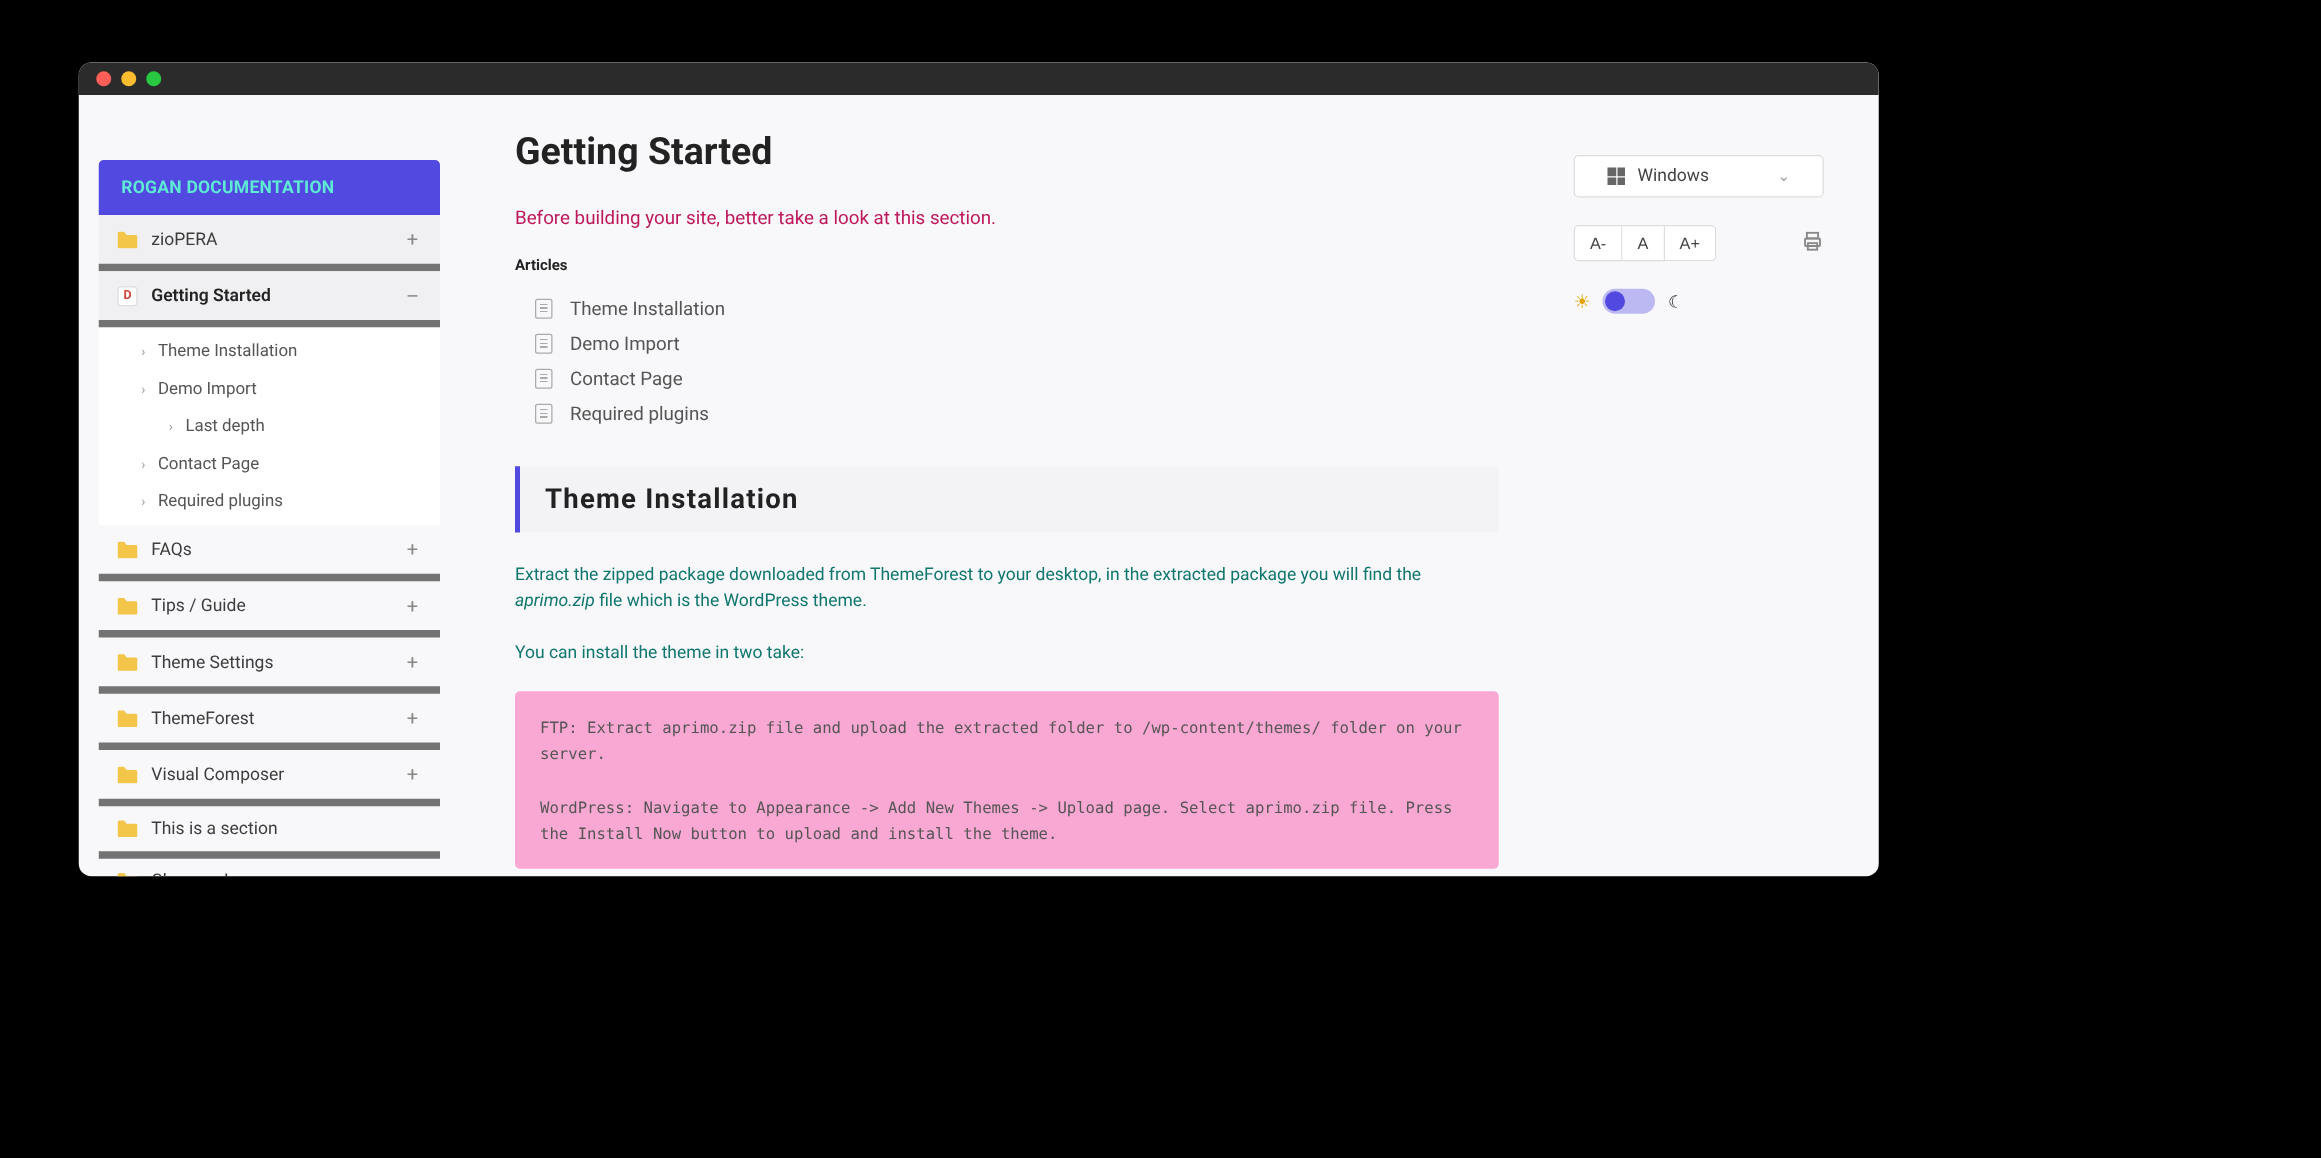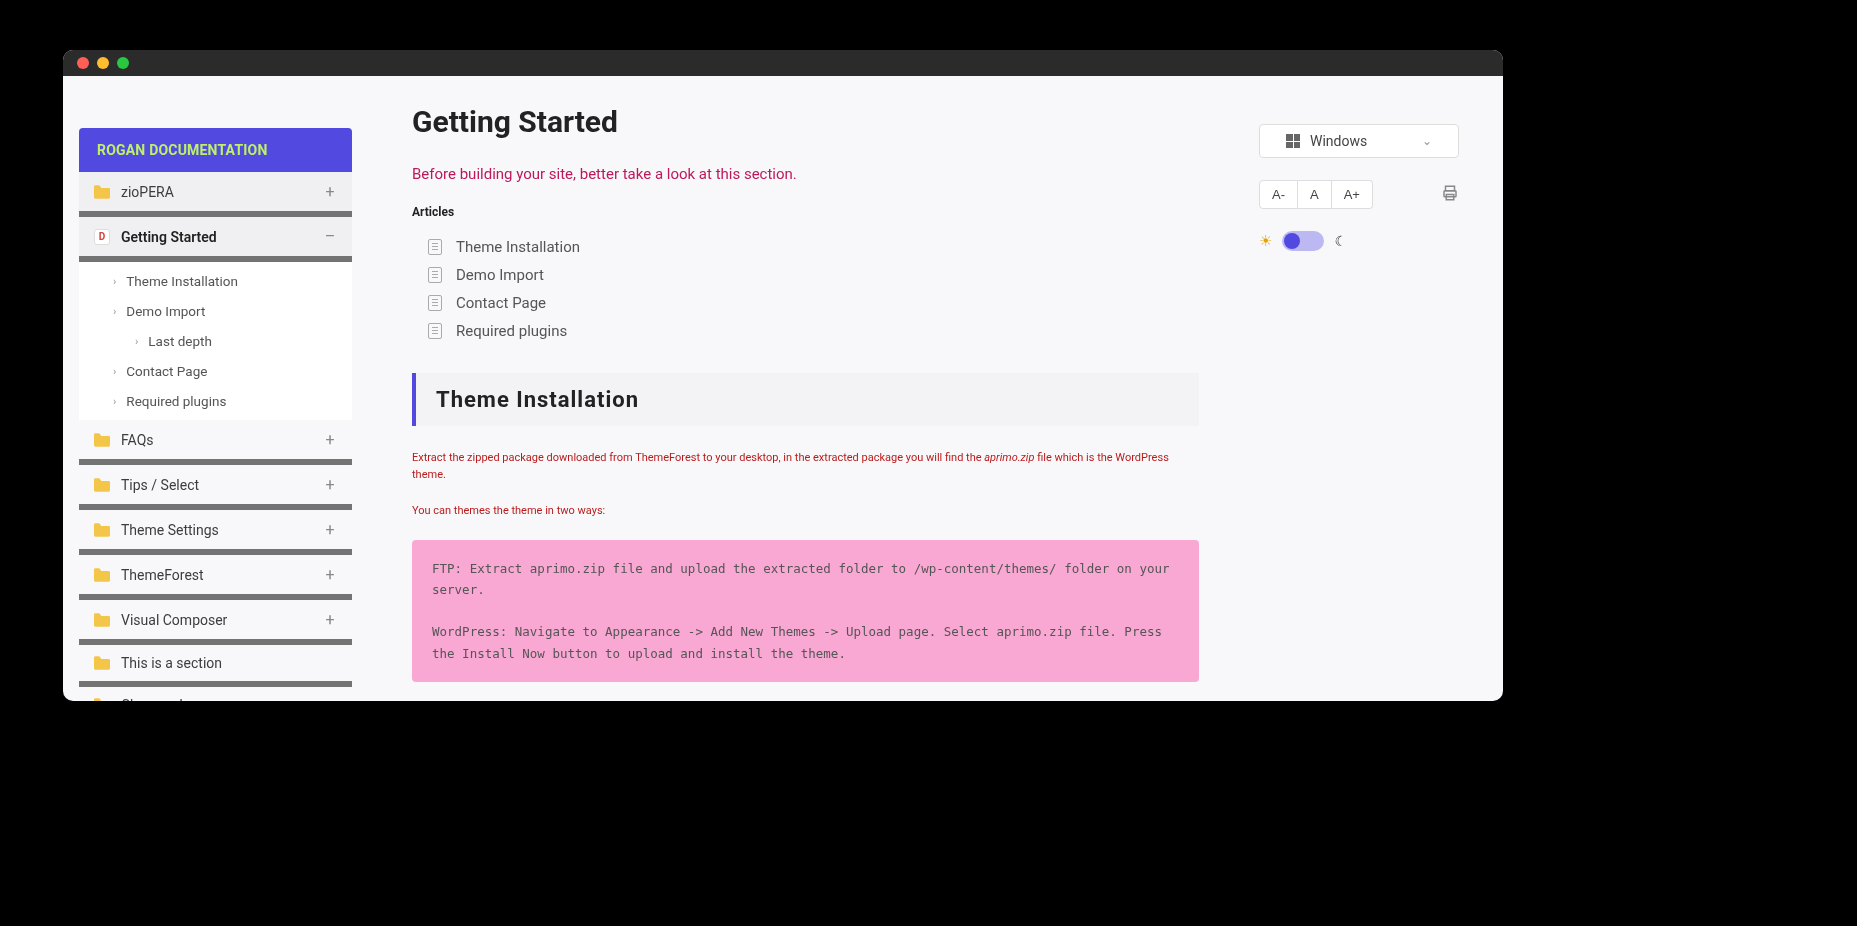--- a/index.html
+++ b/index.html
@@ -5,21 +5,21 @@
 *{box-sizing:border-box;margin:0;padding:0;}
 body{background:#000;font-family:-apple-system,BlinkMacSystemFont,"Segoe UI",Roboto,sans-serif;width:1857px;height:926px;overflow:hidden;}
 .canvas{position:absolute;left:63px;top:50px;width:1440px;height:651px;background:#f8f8fa;border-radius:10px;overflow:hidden;box-shadow:0 10px 40px rgba(0,0,0,.5);}
 .titlebar{height:26px;background:#2b2b2b;display:flex;align-items:center;padding-left:14px;gap:8px;}
 .tdot{width:12px;height:12px;border-radius:50%;}
 .tdr{background:#ff5f57;} .tdy{background:#febc2e;} .tdg{background:#28c840;}
 .body{display:flex;height:calc(100% - 26px);}
 
 
 .sidebar{width:305px;flex-shrink:0;padding:52px 16px 0 16px;}
-.sb-head{background:#5149e0;color:#bef264;font-weight:700;font-size:14px;letter-spacing:.2px;padding:14px 18px;border-radius:4px 4px 0 0;}
+.sb-head{background:#5149e0;color:#5eead4;font-weight:700;font-size:14px;letter-spacing:.2px;padding:14px 18px;border-radius:4px 4px 0 0;}
 .sb-item{display:flex;align-items:center;padding:10px 14px;font-size:14px;border-bottom:6px solid #737373;cursor:pointer;color:#3d3d3d;}
 .sb-active{background:#f0f0f2!important;}
 .sb-item .ico{width:18px;display:flex;justify-content:center;margin-right:10px;}
 .sb-item .lbl{flex:1;}
 .sb-item .act{color:#888;font-size:16px;width:16px;text-align:center;}
 .bold{font-weight:600;color:#222;}
 .sub{background:#fff;padding:4px 0;}
 .sub-item{display:flex;align-items:center;padding:7px 0 7px 34px;font-size:13.5px;color:#555;cursor:pointer;}
 .sub-item .chev{color:#999;margin-right:10px;font-size:11px;}
 .sub-deep{padding-left:56px;}
@@ -32,21 +32,21 @@
 .content{flex:1;max-width:800px;}
 h1.pt{font-size:30px;font-weight:700;color:#222;margin-bottom:26px;}
 p.intro{font-size:15px;color:#be185d;margin-bottom:22px;}
 h2.art{font-size:12px;font-weight:700;color:#222;margin-bottom:14px;}
 ul.alist{list-style:none;padding-left:16px;margin-bottom:28px;}
 ul.alist li{display:flex;align-items:center;gap:14px;padding:5px 0;font-size:15px;color:#555;cursor:pointer;}
 ul.alist li .dic{width:14px;height:16px;border:1px solid #aaa;border-radius:2px;position:relative;}
 ul.alist li .dic::after{content:"";position:absolute;left:3px;right:3px;top:3px;bottom:3px;background:repeating-linear-gradient(#aaa,#aaa 1px,transparent 1px,transparent 3px);}
 .sec-head{background:#f3f3f6;border-left:4px solid #5149e0;padding:14px 20px;margin-bottom:24px;}
 .sec-head h2{font-size:22px;font-weight:700;letter-spacing:1px;color:#222;}
-p.body-p{font-size:11px;color:#b91c1c;line-height:1.5;margin-bottom:20px;}
+p.body-p{font-size:14px;color:#0f766e;line-height:1.5;margin-bottom:20px;}
 pre.code{background:#f9a8d4;padding:18px 20px;font-family:Consolas,Monaco,monospace;font-size:12.5px;color:#555;white-space:pre-wrap;line-height:1.7;border-radius:4px;margin-bottom:22px;}
 em.fname{font-style:italic;}
 
 
 .tools{width:200px;flex-shrink:0;padding-top:20px;}
 .os-select{border:1px solid #ddd;border-radius:4px;padding:8px 26px;display:flex;align-items:center;gap:10px;font-size:14px;color:#444;cursor:pointer;margin-bottom:22px;background:#fff;}
 .os-select .win{width:14px;height:14px;display:grid;grid-template-columns:1fr 1fr;grid-template-rows:1fr 1fr;gap:1px;}
 .os-select .win span{background:#666;}
 .os-select .sel-lbl{flex:1;}
 .os-select .cv{color:#999;font-size:12px;}
@@ -125,21 +125,21 @@
           </span>
         <span class="lbl">FAQs</span>
         <span class="act">+</span>
       </div>
       <div class="sb-item">
         <span class="ico">
             <svg class="folder" viewBox="0 0 24 20">
               <path fill="#f3c549" d="M0 2a2 2 0 0 1 2-2h6l3 4h11a2 2 0 0 1 2 2v12a2 2 0 0 1-2 2H2a2 2 0 0 1-2-2V2z"></path>
             </svg>
           </span>
-        <span class="lbl">Tips / Select</span>
+        <span class="lbl">Tips / Guide</span>
         <span class="act">+</span>
       </div>
       <div class="sb-item">
         <span class="ico">
             <svg class="folder" viewBox="0 0 24 20">
               <path fill="#f3c549" d="M0 2a2 2 0 0 1 2-2h6l3 4h11a2 2 0 0 1 2 2v12a2 2 0 0 1-2 2H2a2 2 0 0 1-2-2V2z"></path>
             </svg>
           </span>
         <span class="lbl">Theme Settings</span>
         <span class="act">+</span>
@@ -205,21 +205,21 @@
                 <span class="dic"></span>
                 <span>Required plugins</span>
               </li>
           </ul>
           <div class="sec-head">
             <h2>Theme Installation</h2>
           </div>
           <p class="body-p">
             <span>Extract the zipped package downloaded from ThemeForest to your desktop, in the extracted package you will find the </span><em class="fname">aprimo.zip</em><span> file which is the WordPress theme.</span>
           </p>
-          <p class="body-p">You can themes the theme in two ways:</p>
+          <p class="body-p">You can install the theme in two take:</p>
           <pre class="code">FTP: Extract aprimo.zip file and upload the extracted folder to /wp-content/themes/ folder on your server.
 
 WordPress: Navigate to Appearance -&gt; Add New Themes -&gt; Upload page. Select aprimo.zip file. Press the Install Now button to upload and install the theme.</pre>
 
         </div>
 
         <aside class="tools">
           <div class="os-select">
             <span class="win">
                 <span></span>

